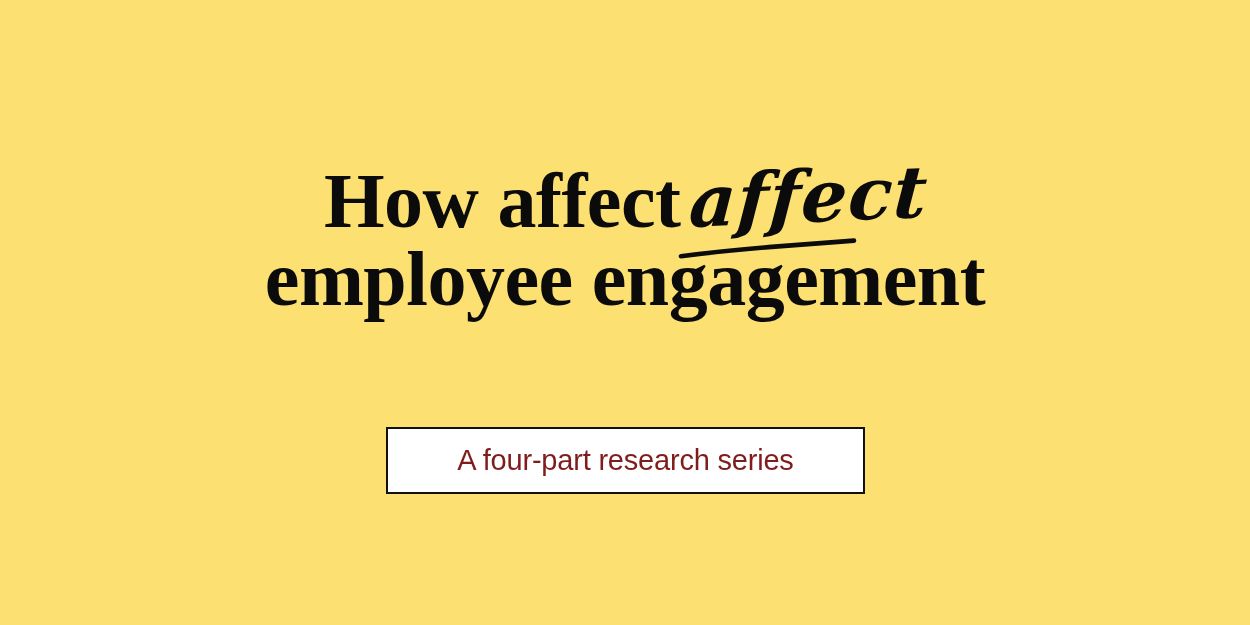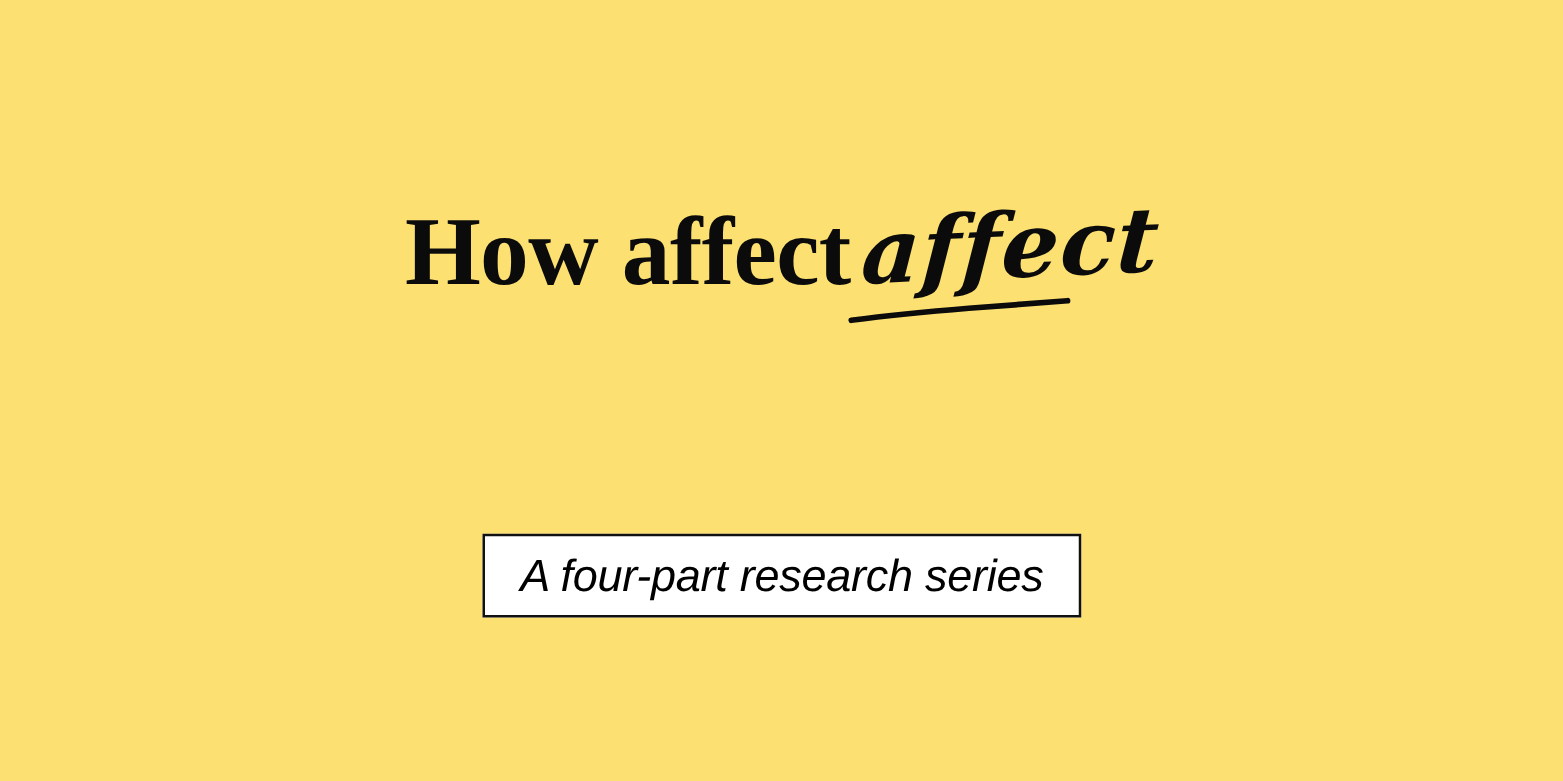--- a/index.html
+++ b/index.html
@@ -99,42 +99,42 @@
     background: #FFFFFF;
     border: 2px solid #111111;
     box-sizing: border-box;
     display: flex;
     align-items: center;
     justify-content: center;
   }
 
   #subtitle-text {
     font-family: "Liberation Sans", sans-serif;
-    font-size: 36px;
+    font-size: 29px;
     font-weight: 400;
-    color: #000000;
+    color: #7f1d1d;
     letter-spacing: -0.2px;
     line-height: 1;
     white-space: nowrap;
-    font-style: italic;
   }
 </style>
 </head>
 <body>
 
 <div id="hero">
 
   <div id="title-block">
 
     <span class="title-line" id="title-line-1"><span>How affect</span><span class="script-wrap"><span class="script-word">affect</span><span class="script-underline">
             <svg viewBox="0 0 178 22" xmlns="http://www.w3.org/2000/svg" aria-hidden="true">
               <path d="M2 19.2 C 30 15.6, 62 12.4, 96 9.6 C 124 7.3, 152 5.2, 175 3.6" fill="none" stroke="#0B0B0B" stroke-width="4.6" stroke-linecap="round"></path>
             </svg>
           </span></span></span>
 
+    <span class="title-line" id="title-line-2">employee engagement</span>
 
   </div>
 
   <div id="subtitle-box">
     <span id="subtitle-text">A four-part research series</span>
   </div>
 
 </div>
 
 </body></html>

